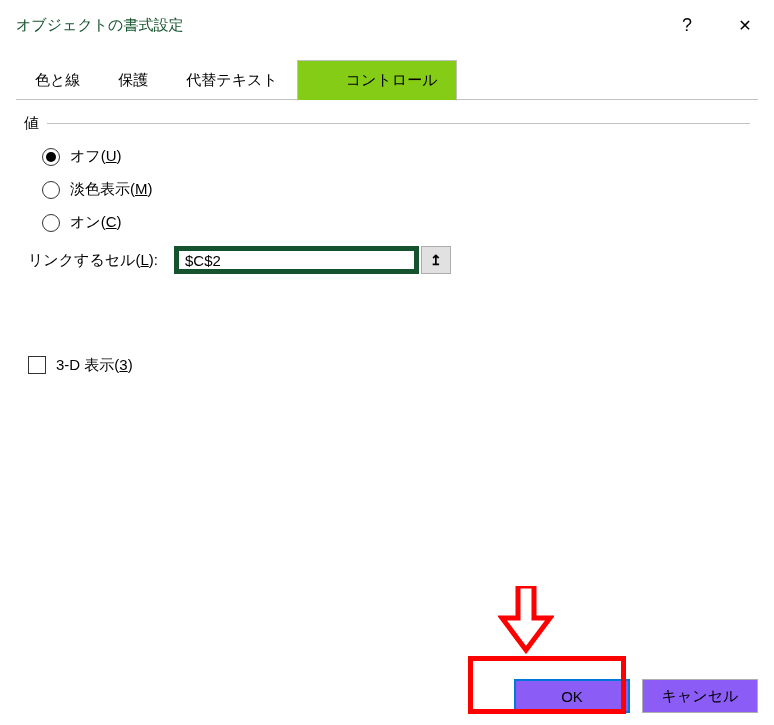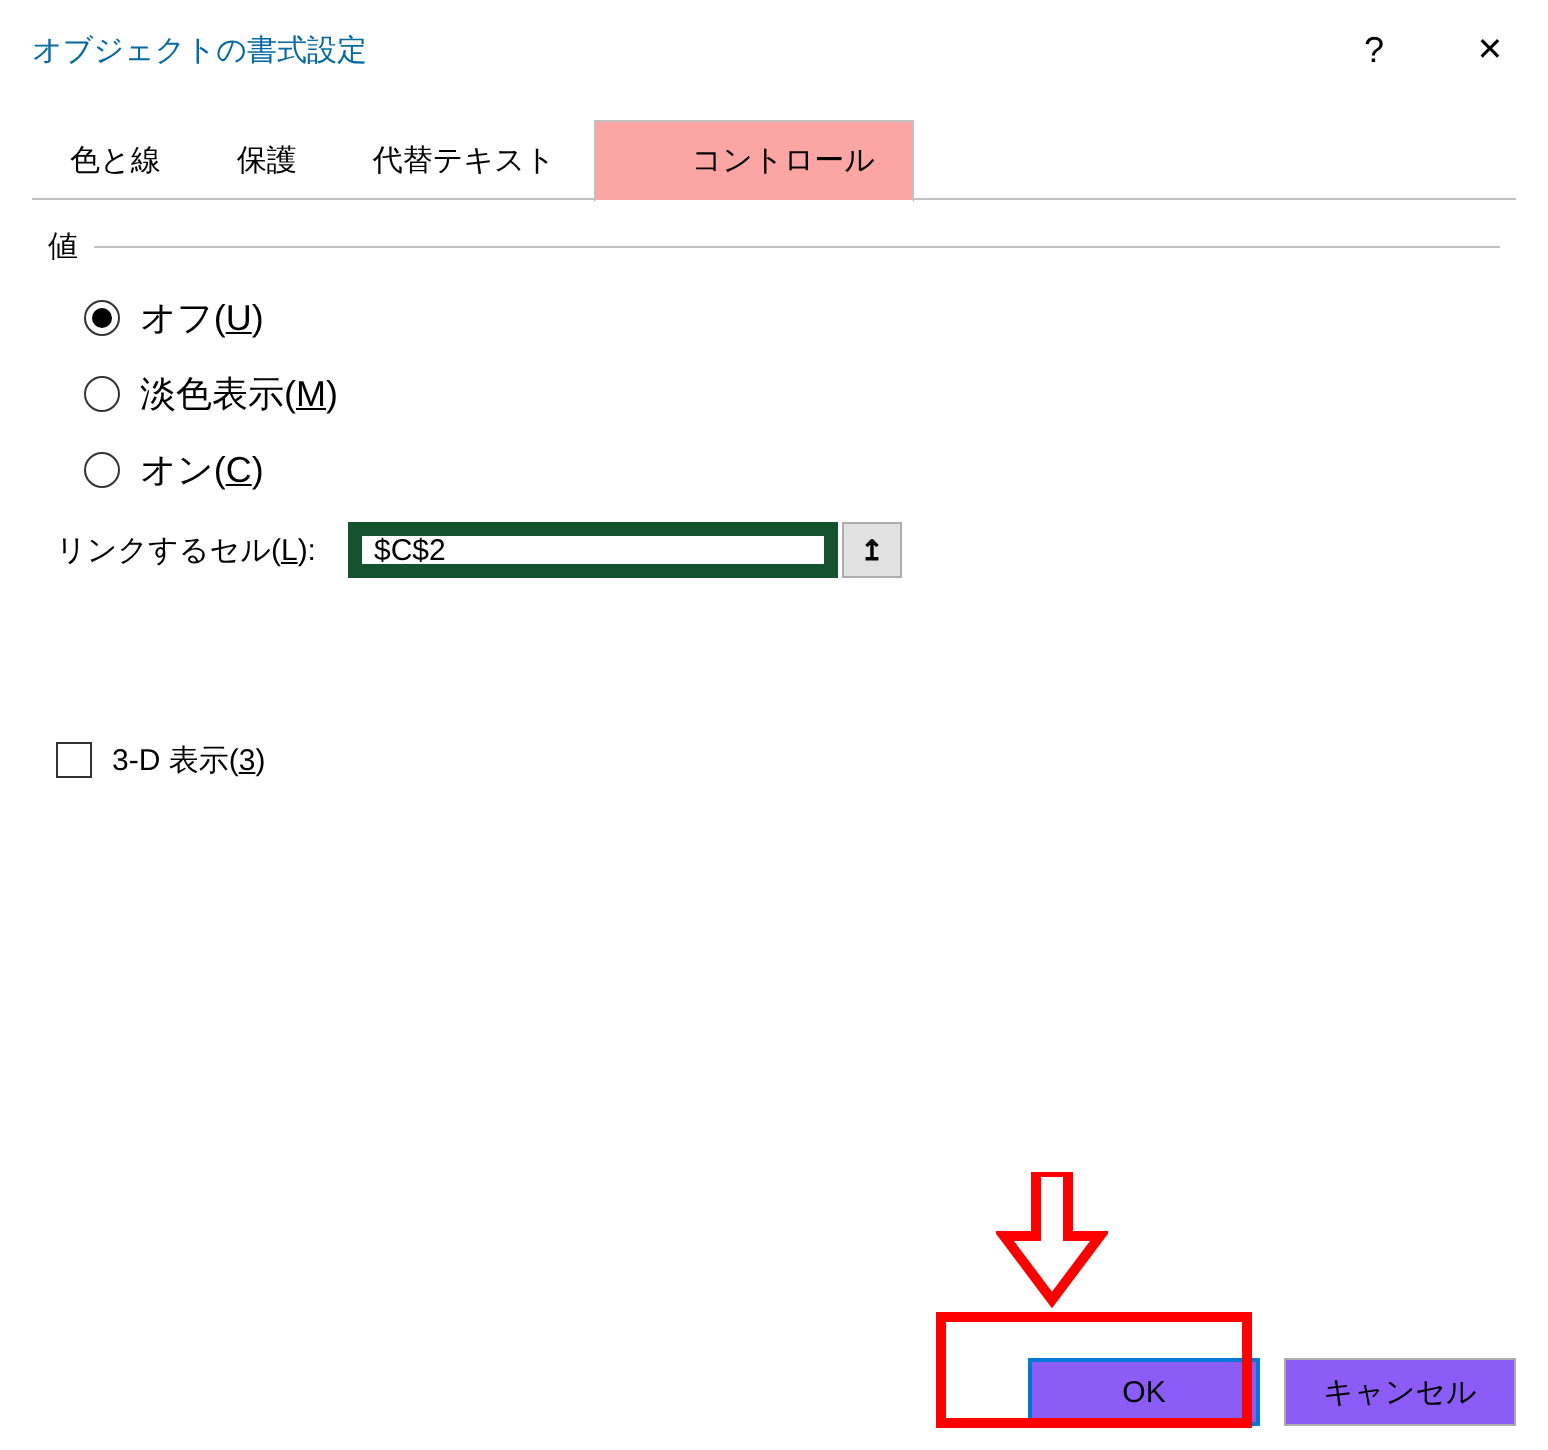--- a/index.html
+++ b/index.html
@@ -1,41 +1,41 @@
 <!DOCTYPE html>
 <html><head>
 <meta charset="utf-8">
 <style>
 * { box-sizing: border-box; margin: 0; padding: 0; font-family: "Yu Gothic UI", "Meiryo", sans-serif; }
 body { background: #fff; width: 774px; height: 725px; position: relative; overflow: hidden; }
 
 .titlebar { height: 50px; display: flex; align-items: center; padding: 0 0 0 16px; background: #fff; }
-.title { font-size: 15px; color: #0369a1; flex: 1; }
+.title { font-size: 15px; color: #14532d; flex: 1; }
 .tb-btn { width: 58px; height: 50px; display: flex; align-items: center; justify-content: center; font-size: 16px; color: #000; }
 .tb-btn.help { font-size: 18px; }
 
 .tabs { display: flex; margin: 10px 0 0 16px; }
 .tab { padding: 10px 18px; font-size: 15px; color: #000; border: 1px solid transparent; cursor: pointer; }
-.tab.active { border: 1px solid #c0c0c0; border-bottom: 1px solid #fff; background: #fca5a5; position: relative; z-index: 2; padding-left: 48px; }
+.tab.active { border: 1px solid #c0c0c0; border-bottom: 1px solid #fff; background: #84cc16; position: relative; z-index: 2; padding-left: 48px; }
 .tab-underline { position: absolute; left: 16px; right: 16px; top: 99px; border-top: 1px solid #c0c0c0; z-index: 1; }
 
 .content { position: absolute; left: 16px; right: 16px; top: 100px; bottom: 74px; padding: 14px 8px; }
 
 .group-label { font-size: 15px; color: #000; display: flex; align-items: center; margin-bottom: 14px; }
 .group-label::after { content: ""; flex: 1; border-top: 1px solid #c0c0c0; margin-left: 8px; }
 
 .radios { margin-left: 18px; }
-.radio-row { display: flex; align-items: center; margin-bottom: 14px; font-size: 18px; }
+.radio-row { display: flex; align-items: center; margin-bottom: 14px; font-size: 15px; }
 .radio { width: 18px; height: 18px; border: 1px solid #333; border-radius: 50%; margin-right: 10px; display: flex; align-items: center; justify-content: center; }
 .radio.checked::after { content: ""; width: 10px; height: 10px; background: #000; border-radius: 50%; }
 .ul { text-decoration: underline; }
 
 .link-row { display: flex; align-items: center; margin-top: 14px; margin-left: 4px; }
 .link-label { font-size: 15px; margin-right: 16px; }
-.cell-input { width: 245px; height: 28px; border: 7px solid #14532d; padding: 0 6px; font-size: 15px; }
+.cell-input { width: 245px; height: 28px; border: 5px solid #14532d; padding: 0 6px; font-size: 15px; }
 .picker-btn { width: 30px; height: 28px; border: 1px solid #adadad; background: #e1e1e1; display: flex; align-items: center; justify-content: center; font-size: 14px; font-weight: bold; margin-left: 2px; }
 
 .check-row { display: flex; align-items: flex-start; margin-top: 82px; margin-left: 4px; font-size: 15px; }
 .checkbox { width: 18px; height: 18px; border: 1px solid #333; margin-right: 10px; }
 
 .footer { position: absolute; bottom: 12px; right: 16px; display: flex; gap: 12px; }
 .btn { width: 116px; height: 34px; border: 1px solid #adadad; background: #8b5cf6; font-size: 15px; display: flex; align-items: center; justify-content: center; cursor: pointer; }
 .btn.ok { border: 2px solid #0078d7; }
 
 .highlight-box { position: absolute; border: 5px solid #ff0000; pointer-events: none; }

